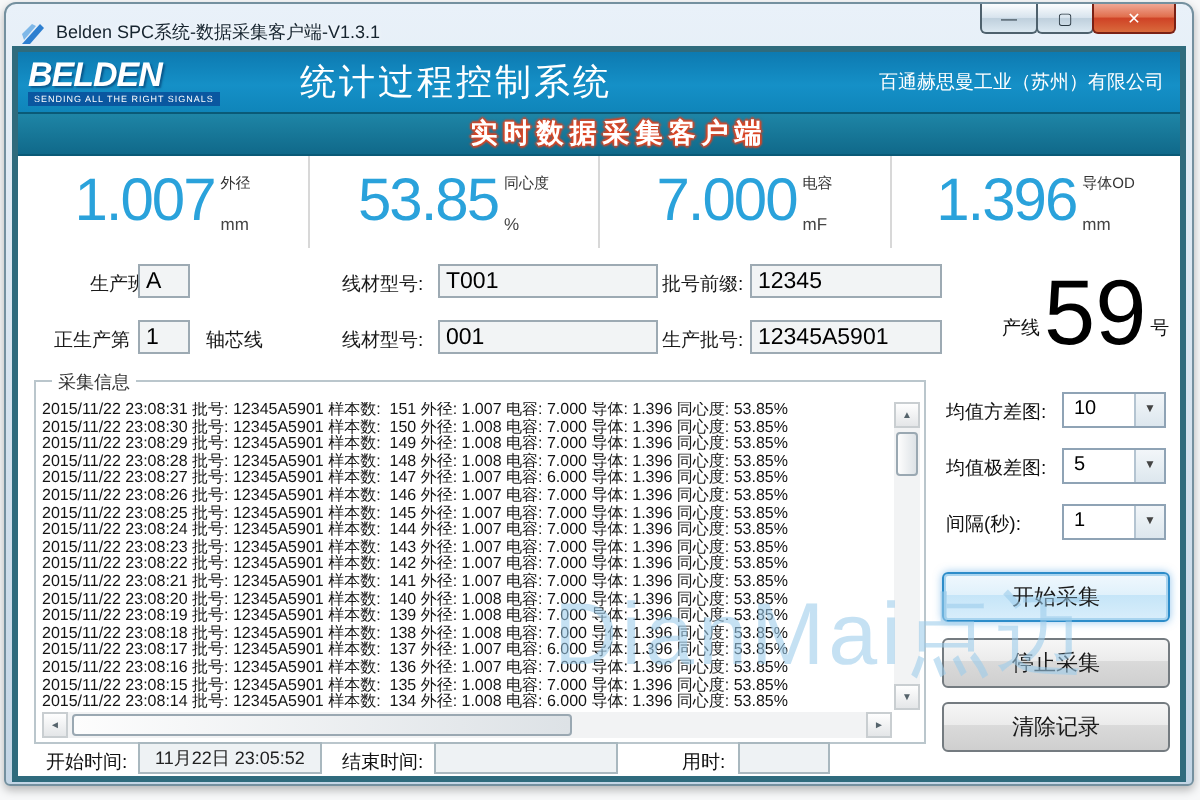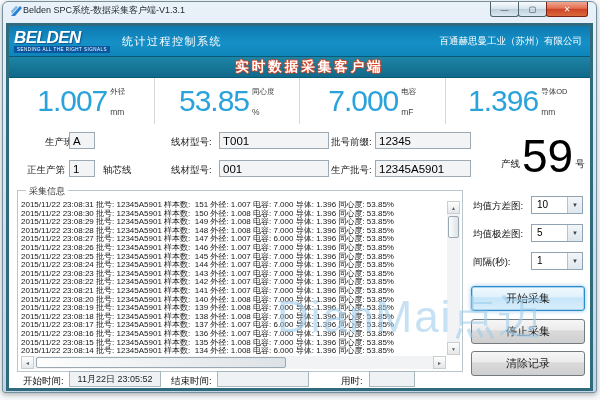--- a/index.html
+++ b/index.html
@@ -5,42 +5,42 @@
   * { margin:0; padding:0; box-sizing:border-box; }
   html,body { width:600px; height:400px; overflow:hidden; background:#f7f8f9;
               font-family:"Liberation Sans", sans-serif; }
 
   .window { position:absolute; left:2px; top:1px; width:595px; height:392px;
             border:1px solid #74909f; border-radius:6px 6px 3px 3px;
             background:linear-gradient(180deg,#e9f1f9,#c3d5e5);
             box-shadow:0 2px 5px rgba(0,0,0,.28); }
 
   
-  .titlebar { height:21px; display:flex; align-items:flex-start; gap:0; padding:2px 2px 0 7px; position:relative; }
+  .titlebar { height:21px; display:flex; align-items:flex-end; gap:5px; padding:2px 2px 0 7px; position:relative; }
   .title-text { font-size:9px; color:#16242f; text-shadow:0 0 3px #fff; white-space:nowrap; }
   .win-controls { position:absolute; top:0; right:8px; display:flex; }
   .win-btn { width:29px; height:15px; border:1px solid #4e616d; border-top:none;
              border-radius:0 0 3px 3px; display:flex; align-items:center; justify-content:center;
              font-size:8px; color:#2b3a44; margin-left:-1px;
              background:linear-gradient(180deg,#fbfdfe,#d8e4ee 48%,#bfd0dd 52%,#dbe8f1); }
   .win-btn.close { width:42px; color:#fff; border-color:#7a2014;
              background:linear-gradient(180deg,#f0a794,#e1704f 45%,#cf4326 52%,#d96a3c); }
 
   
   .client { margin:0 3px 3px 3px; height:368px; border:3px solid #2f6b7d; background:#fff;
             position:relative; overflow:hidden; }
 
   .brand { height:30px; display:flex; align-items:center; padding:0 8px 0 5px;
-           background:linear-gradient(180deg,#0d7ab1,#1590c7 55%,#0f85ba); }
+           background:linear-gradient(180deg,#0d7ab1,#1590c7 55%,#0f85ba);gap:28px; }
   .logo { display:flex; flex-direction:column; align-items:flex-start; }
   .logo-name { font-size:17px; font-weight:800; font-style:italic; color:#fff;
                letter-spacing:-.5px; line-height:16px; text-shadow:1px 1px 1px rgba(0,40,90,.5); }
   .logo-tag { background:#0a57a0; color:#fff; font-size:4.5px; letter-spacing:.5px;
               padding:1px 3px; line-height:5px; white-space:nowrap; }
-  .sysname { font-size:11px; color:#fff; margin-left:12px; letter-spacing:1.5px; }
+  .sysname { font-size:18px; color:#fff; margin-left:12px; letter-spacing:1.5px; }
   .company { margin-left:auto; font-size:9.5px; color:#fff; }
 
   .banner { height:22px; display:flex; align-items:center; justify-content:center;
             background:linear-gradient(180deg,#1e85a6,#10698a);
             border-top:1px solid #0a5a77; border-bottom:1px solid #0a5a77; }
   .banner-text { font-size:13.5px; font-weight:bold; letter-spacing:3px; color:#fff;
                  text-shadow:1px 0 1px #d42, -1px 0 1px #d42, 0 1px 1px #d42, 0 -1px 1px #d42;margin-left:20px; }
 
   .main { position:relative; height:310px; background:#fff; }
 

